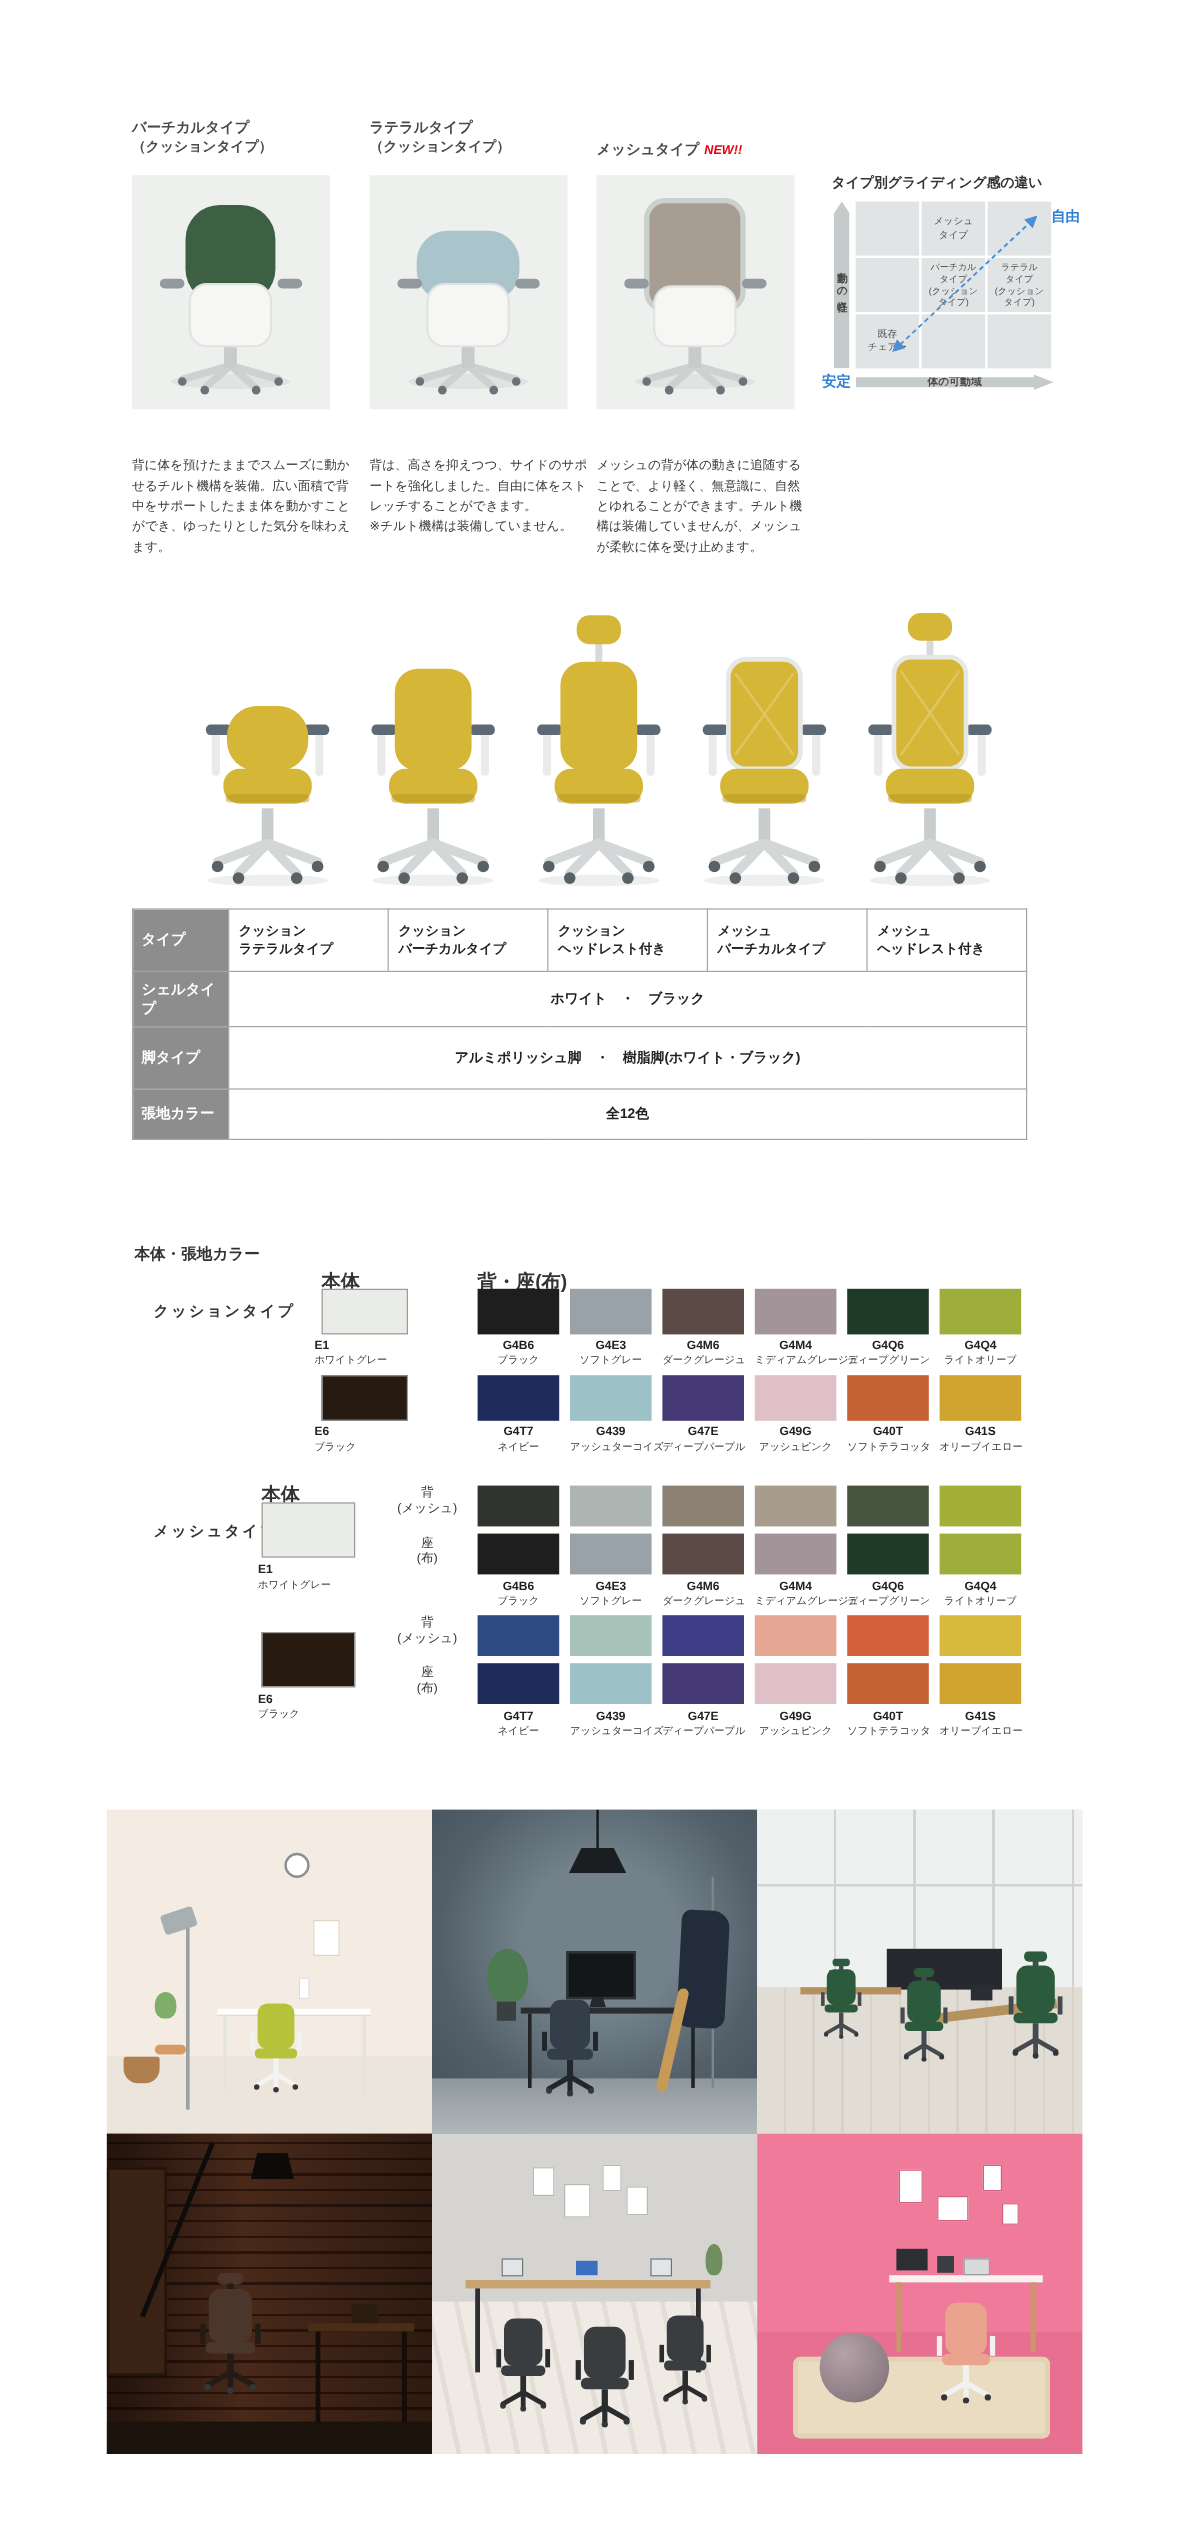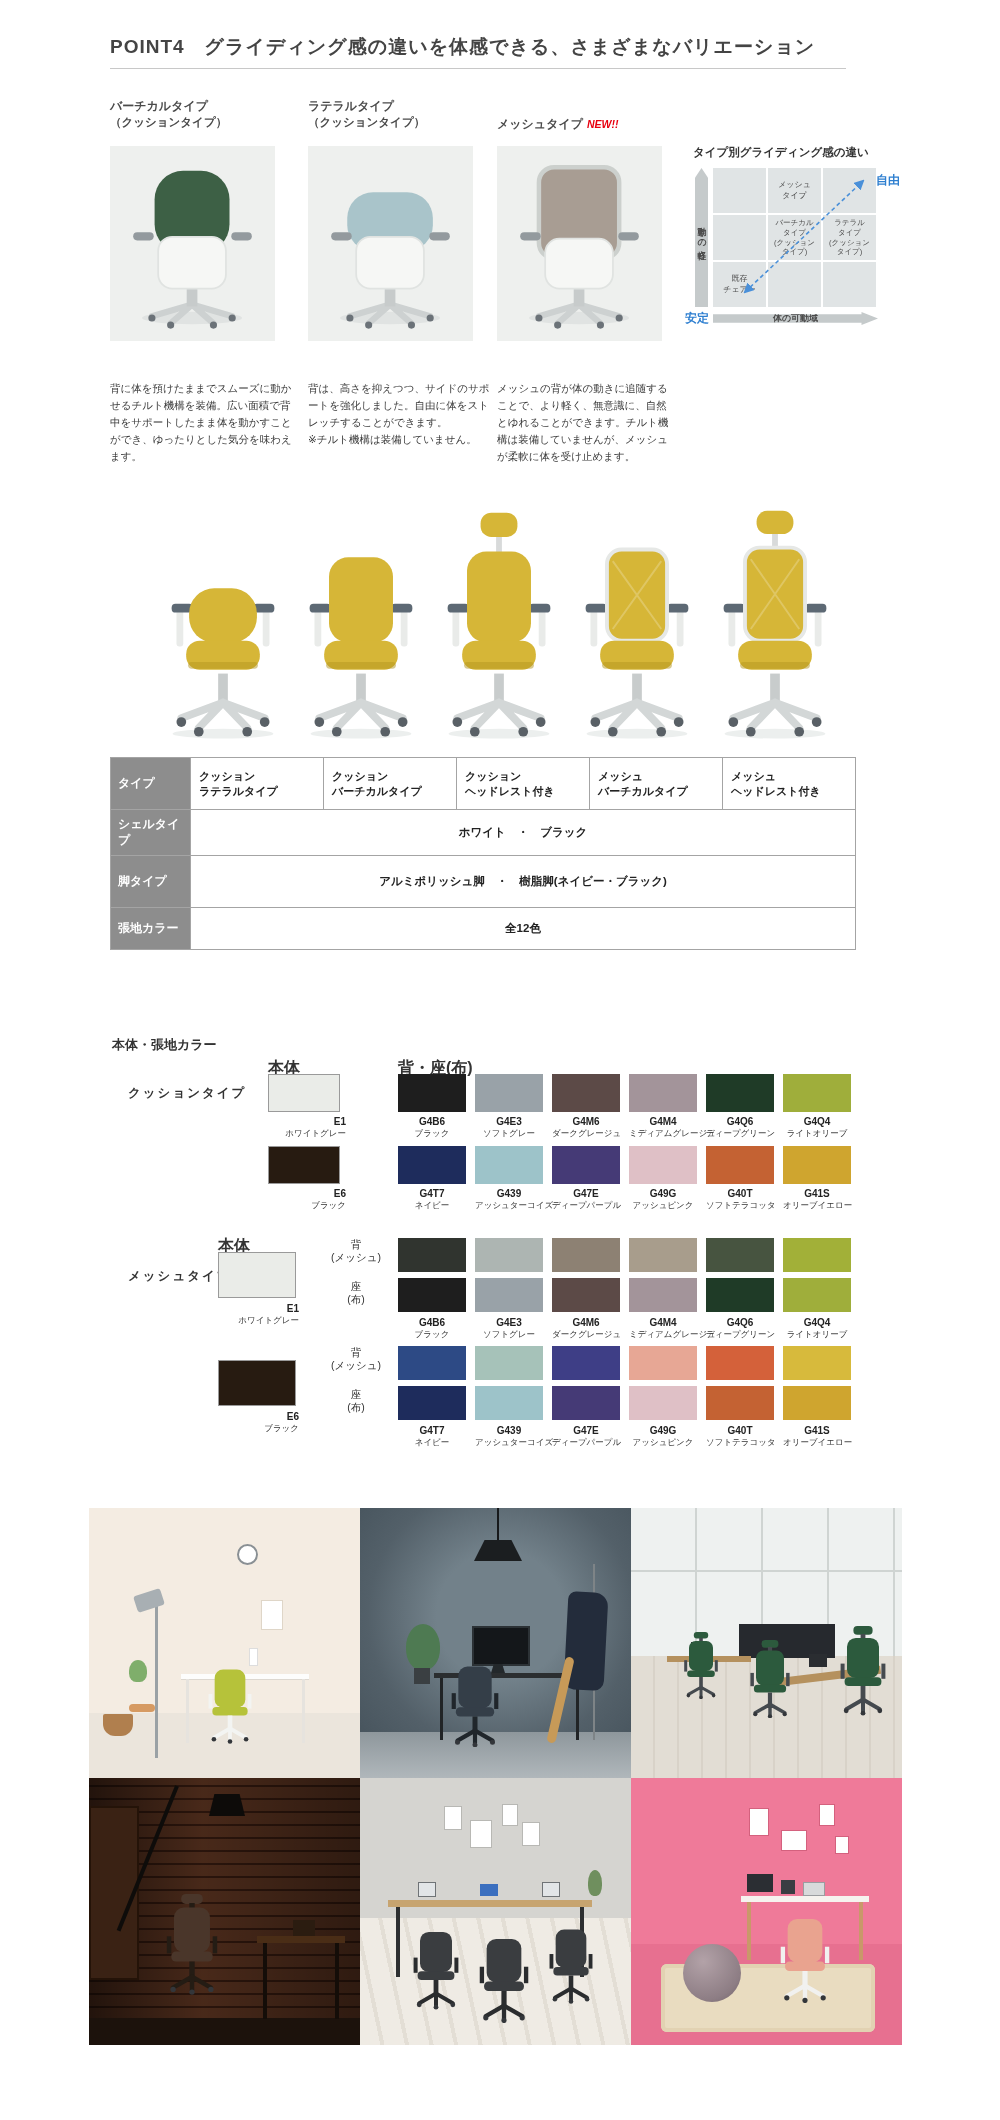--- a/index.html
+++ b/index.html
@@ -56,38 +56,37 @@
   .sw{width:68px;height:38px;box-sizing:border-box}
   .sw.h34{height:34px}
   .fabric{background-image:radial-gradient(rgba(0,0,0,.25) 1px,transparent 1.5px);background-size:4px 4px}
   .meshsw{background-image:radial-gradient(rgba(255,255,255,.33) 1px,transparent 1.5px),
           radial-gradient(rgba(0,0,0,.28) 1px,transparent 1.5px);
           background-size:5px 5px,5px 5px;background-position:0 0,2.5px 2.5px}
   .bodysw{box-sizing:border-box;border:1px solid #9a9a9a}
   .sw-lab{width:68px;text-align:center}
   .sw-lab b{display:block;font-size:10px;color:#222;line-height:1.3}
   .sw-lab span{display:block;font-size:8.5px;color:#333;white-space:nowrap;line-height:1.25}
-  .body-lab{text-align:right}
+  .body-lab{text-align:left}
   .body-lab b{display:block;font-size:10px;color:#222;line-height:1.3}
   .body-lab span{display:block;font-size:8.5px;color:#333;line-height:1.25}
   .mesh-hd{font-size:10.5px;color:#333;text-align:center;white-space:pre-line;line-height:1.25}
 
   
   .gallery{left:89px;top:1508px;width:813px;height:537px}
   .scene{position:absolute;overflow:hidden}
   .scene span{position:absolute;display:block}
   .mc{position:absolute;display:block}
   .mc svg{width:100%;height:auto;display:block}
 </style>
 </head>
 <body>
 
 <div class="page">
 
-  <div class="abs pt-title">POINT4　グライディング感の違いを体感できる、さまざまなバリエーション</div>
 
   <div class="abs vcard" style="left:110px">
     <div class="v-name">バーチカルタイプ</div>
     <div class="v-sub">（クッションタイプ）</div>
     <div class="v-img">
       <svg viewBox="0 0 185 195" xmlns="http://www.w3.org/2000/svg">
         <ellipse cx="92" cy="181" rx="56" ry="7" fill="#e0e3e2"></ellipse>
         <path d="M92,166 L47,179 M92,166 L137,179 M92,166 L68,187 M92,166 L116,187" stroke="#cdd1d1" stroke-width="7" stroke-linecap="round" fill="none"></path>
         <circle cx="47" cy="181" r="4" fill="#6b7278"></circle>
           <circle cx="137" cy="181" r="4" fill="#6b7278"></circle>
@@ -297,21 +296,21 @@
 バーチカルタイプ</td>
           <td class="tcell">メッシュ
 ヘッドレスト付き</td>
         </tr>
     <tr style="height:46px">
       <td class="lab">シェルタイプ</td>
       <td class="val" colspan="5">ホワイト　・　ブラック</td>
     </tr>
     <tr style="height:52px">
       <td class="lab">脚タイプ</td>
-      <td class="val" colspan="5">アルミポリッシュ脚　・　樹脂脚(ネイビー・ブラック)</td>
+      <td class="val" colspan="5">アルミポリッシュ脚　・　樹脂脚(ホワイト・ブラック)</td>
     </tr>
     <tr style="height:42px">
       <td class="lab">張地カラー</td>
       <td class="val" colspan="5">全12色</td>
     </tr>
   </tbody>
     </table>
 
   <div class="abs sec-h" style="left:112px;top:1036px">本体・張地カラー</div>
 

